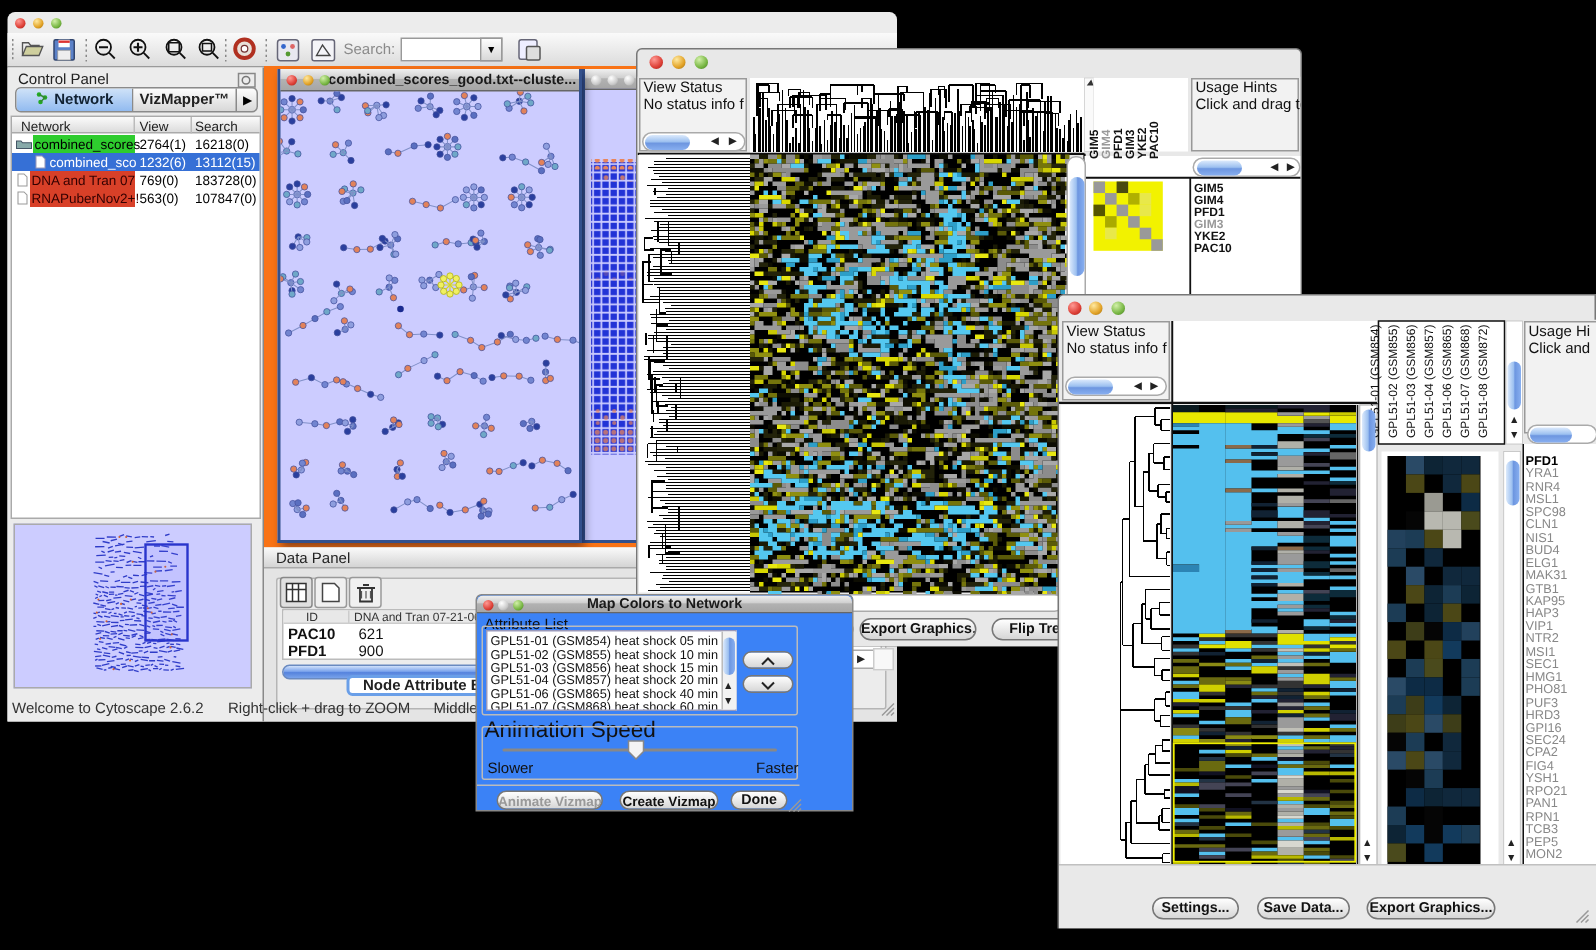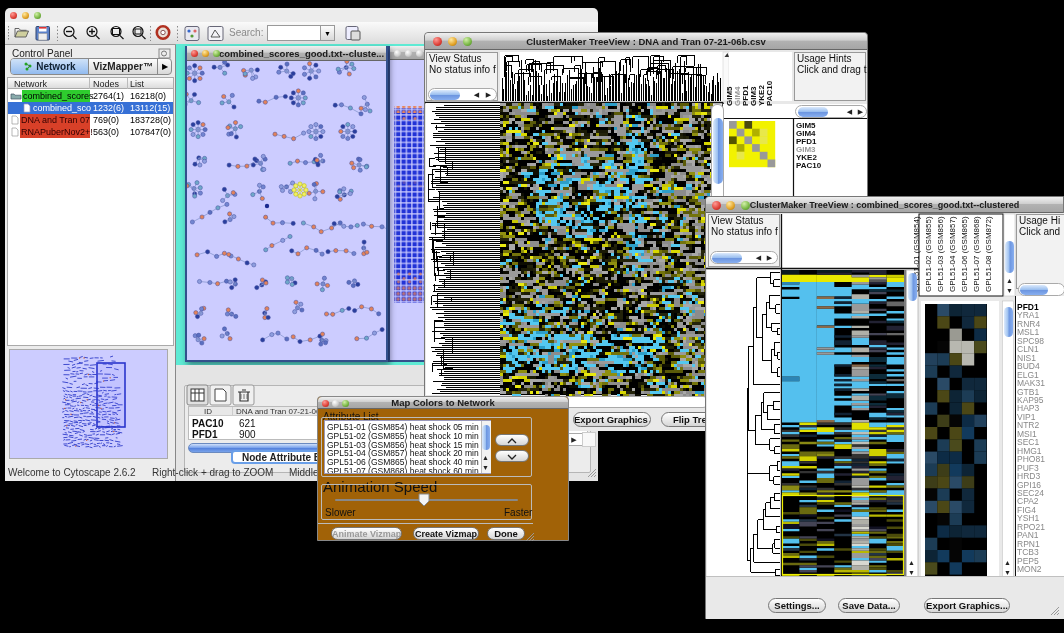--- a/index.html
+++ b/index.html
@@ -91,22 +91,22 @@
             <circle cx="4" cy="8" r="1.5" fill="#2a2"></circle>
             <path d="M3 3L7 5L4 8" stroke="#383" fill="none"></path>
           </svg> Network</div>
       <div class="abs" style="left:78px;top:0;width:68px;height:15px;text-align:center;font-size:10px;font-weight:bold;line-height:15px;color:#222">VizMapper™</div>
       <div class="abs" style="left:146px;top:0;width:15px;height:15px;border-left:1px solid #8a8a8a;text-align:center;font-size:8px;line-height:15px">▶</div>
     </div>
 
     <div class="abs" style="left:2px;top:32px;width:167px;height:269px;background:#fff;border:1px solid #aaa">
       <div class="abs" style="left:0;top:0;width:165px;height:11px;background:linear-gradient(#fbfbfb,#dcdcdc);border-bottom:1px solid #aaa;font-size:9px;color:#222">
         <span class="abs" style="left:6px;top:1px">Network</span>
-          <span class="abs" style="left:85px;top:1px">Nodes</span>
-          <span class="abs" style="left:122px;top:1px">List</span>
+          <span class="abs" style="left:85px;top:1px">View</span>
+          <span class="abs" style="left:122px;top:1px">Search</span>
         <span class="abs" style="left:81px;top:0;width:1px;height:11px;background:#bbb"></span>
           <span class="abs" style="left:119px;top:0;width:1px;height:11px;background:#bbb"></span>
       </div>
       <div class="abs" style="left:0;top:12px;width:165px;height:14px;font-size:9px">
         <svg width="12" height="10" style="position:absolute;left:2px;top:1px">
             <path d="M1 8V3h3l1 1.2h6V8z" fill="#8aa" stroke="#456" stroke-width="0.7"></path>
           </svg>
         <span class="abs" style="left:14px;top:0px;width:68px;height:12px;background:#2ecc2e"></span>
         <span class="abs" style="left:15px;top:1px;color:#000">combined_scores</span>
         <span class="abs" style="left:85px;top:1px">2764(1)</span>
@@ -137,21 +137,21 @@
         <span class="abs" style="left:13px;top:1px;color:#300">RNAPuberNov2+!</span>
         <span class="abs" style="left:85px;top:1px">563(0)</span>
           <span class="abs" style="left:122px;top:1px">107847(0)</span>
       </div>
     </div>
 
     <div class="abs" style="left:4px;top:304px;width:159px;height:110px;background:#ccccff;border:1px solid #aaa"></div>
     <div class="abs" style="left:3px;top:422px;font-size:10px;color:#333">Welcome to Cytoscape 2.6.2</div>
   </div>
 
-  <div class="abs" style="left:171px;top:36px;width:422px;height:321px;background:#5eead4;overflow:hidden">
+  <div class="abs" style="left:171px;top:36px;width:422px;height:321px;background:#f97316;overflow:hidden">
 
     <div class="abs" style="left:212px;top:2px;width:250px;height:316px;background:#ccccff;border:2px solid #33508c;border-top:none">
       <div class="titlebar" style="height:14px"></div>
       <div class="tl w" style="left:4px;top:4px;width:7px;height:7px"></div>
       <div class="tl w" style="left:15px;top:4px;width:7px;height:7px"></div>
       <div class="tl w" style="left:26px;top:4px;width:7px;height:7px"></div>
       <svg width="246" height="300" style="position:absolute;top:14px">
         <defs>
             <pattern id="bg" width="5.5" height="5.5" patternUnits="userSpaceOnUse">
               <rect x="0.5" y="0.5" width="4.3" height="4.3" fill="#2233d6"></rect>
@@ -1105,20 +1105,23 @@
       <path d="M94.0 446.4l1.6 0.9" stroke="#2f3cc8" stroke-width="0.9" fill="none"></path>
       <path d="M97.0 445.7l3.5 -0.0" stroke="#2f3cc8" stroke-width="0.9" fill="none"></path>
       <path d="M101.2 446.5l1.6 -1.0" stroke="#2f3cc8" stroke-width="0.9" fill="none"></path>
       <path d="M103.9 446.6l3.7 0.2" stroke="#2f3cc8" stroke-width="0.9" fill="none"></path>
       <path d="M108.8 446.9l2.0 -0.8" stroke="#2f3cc8" stroke-width="0.9" fill="none"></path>
       <path d="M112.2 446.3l5.5 -0.7" stroke="#2f3cc8" stroke-width="0.9" fill="none"></path>
       <rect x="92" y="363" width="28" height="64" fill="#7a7aff" fill-opacity="0.10" stroke="#2a35cc" stroke-width="1.6"></rect>
   </svg>
 
   <div class="abs" style="left:171px;top:357px;width:422px;height:116px;background:#e4e4e4">
+    <div class="abs" style="left:0;top:0;width:422px;height:14px;background:linear-gradient(#fafafa,#d4d4d4);border-bottom:1px solid #aaa">
+        <span class="abs" style="left:8px;top:2px;font-size:10px;color:#222">Data Panel</span>
+      </div>
     <div class="abs" style="left:8px;top:20px;width:407px;height:88px;background:#ececec;border:1px solid #b5b5b5;border-radius:2px"></div>
     <svg width="90" height="24" style="position:absolute;left:10px;top:19px">
       <rect x="1" y="1" width="21" height="20" rx="2" fill="#e0e0e0" stroke="#888"></rect>
       <rect x="24" y="1" width="21" height="20" rx="2" fill="#f0f0f0" stroke="#999"></rect>
       <rect x="47" y="1" width="21" height="20" rx="2" fill="#f0f0f0" stroke="#999"></rect>
       <g>
           <rect x="5" y="5" width="13" height="12" fill="#fff" stroke="#333"></rect>
           <line x1="5" y1="9" x2="18" y2="9" stroke="#333"></line>
           <line x1="9" y1="5" x2="9" y2="17" stroke="#333"></line>
           <line x1="13" y1="5" x2="13" y2="17" stroke="#333"></line>
@@ -1152,23 +1155,20 @@
     <svg width="12" height="12" style="position:absolute;left:410px;top:102px">
         <path d="M2 10L10 2M5 10l5-5M8 10l2-2" stroke="#999" stroke-width="1"></path>
       </svg>
   </div>
 
   <div class="abs" style="left:147px;top:459px;font-size:10px;color:#333">Right-click + drag  to  ZOOM</div>
   <div class="abs" style="left:284px;top:459px;font-size:10px;color:#333">Middle-</div>
 </div>
 
 <div class="win" style="left:424px;top:32px;width:444px;height:399px;border:1px solid #777;border-radius:4px 4px 0 0;background:#e8e8e8">
-  <div class="titlebar" style="height:17px;border-radius:4px 4px 0 0">
-    <span class="ttext" style="font-size:9.5px">ClusterMaker TreeView : DNA and Tran 07-21-06b.csv</span>
-  </div>
   <div class="tl r" style="left:8px;top:4px;width:9px;height:9px"></div>
   <div class="tl y" style="left:23px;top:4px;width:9px;height:9px"></div>
   <div class="tl g" style="left:38px;top:4px;width:9px;height:9px"></div>
   <svg width="442" height="380" viewBox="425 50 442 380" style="position:absolute;top:18px;left:0">
     <rect x="425" y="50" width="442" height="380" fill="#e8e8e8"></rect>
 
     <rect x="426.5" y="51.5" width="71" height="48" fill="#f2f2f2" stroke="#999"></rect>
     <text x="429" y="60.5" font-size="10" fill="#111">View Status</text>
     <text x="429" y="71.5" font-size="10" fill="#111">No status info f</text>
 
@@ -1254,23 +1254,20 @@
 
   <div class="sbtrack" style="left:77px;top:363px;width:207px;height:12px"></div>
   <div class="sbthumb" style="left:108px;top:364.5px;width:15px;height:9px"></div>
 
   <div class="btn" style="left:76px;top:379px;width:68px;height:15px;line-height:14px;font-size:9.5px">Save Data...</div>
   <div class="btn" style="left:148px;top:379px;width:78px;height:15px;line-height:14px;font-size:9.5px">Export Graphics…</div>
   <div class="btn" style="left:236px;top:379px;width:84px;height:15px;line-height:14px;font-size:9.5px">Flip Tree Nod</div>
 </div>
 
 <div class="win" style="left:705px;top:196px;width:359px;height:423px;border:1px solid #777;border-radius:4px 0 0 0;background:#e9e9e9">
-  <div class="titlebar" style="height:16px;border-radius:4px 0 0 0">
-    <span class="ttext" style="font-size:9px">ClusterMaker TreeView : combined_scores_good.txt--clustered</span>
-  </div>
   <div class="tl r" style="left:6px;top:4px;width:9px;height:9px"></div>
   <div class="tl y" style="left:20px;top:4px;width:9px;height:9px"></div>
   <div class="tl g" style="left:35px;top:4px;width:9px;height:9px"></div>
   <svg width="359" height="406" viewBox="705 212 359 406" style="position:absolute;top:16px;left:0">
     <rect x="705" y="212" width="359" height="406" fill="#e9e9e9"></rect>
 
     <rect x="707.5" y="213.5" width="71" height="52" fill="#f2f2f2" stroke="#999"></rect>
     <text x="710" y="223" font-size="10" fill="#111">View Status</text>
     <text x="710" y="234" font-size="10" fill="#111">No status info f</text>
 
@@ -1461,27 +1458,27 @@
       <div>PAN1</div>
       <div>RPN1</div>
       <div>TCB3</div>
       <div>PEP5</div>
       <div>MON2</div>
     </div>
 
   <div class="abs" style="left:0;top:379px;width:359px;height:40px;background:#e9e9e9;border-top:1px solid #c0c0c0"></div>
   <div class="btn" style="left:62px;top:401px;width:58px;height:15px;line-height:14px;font-size:9.5px">Settings...</div>
   <div class="btn" style="left:132px;top:401px;width:62px;height:15px;line-height:14px;font-size:9.5px">Save Data...</div>
-  <div class="btn" style="left:218px;top:401px;width:86px;height:15px;line-height:14px;font-size:9.5px">Export Graphics...</div>
+  <div class="btn" style="left:205px;top:401px;width:86px;height:15px;line-height:14px;font-size:9.5px">Export Graphics...</div>
   <svg width="12" height="12" style="position:absolute;left:343px;top:408px">
       <path d="M2 10L10 2M5 10l5-5M8 10l2-2" stroke="#999" stroke-width="1"></path>
     </svg>
 </div>
 
-<div class="win" style="left:317px;top:396px;width:252px;height:145px;border:1px solid #888;border-radius:4px 4px 0 0;background:#a16207">
+<div class="win" style="left:317px;top:396px;width:252px;height:145px;border:1px solid #888;border-radius:4px 4px 0 0;background:#3b82f6">
   <div class="titlebar" style="height:12px;border-radius:4px 4px 0 0">
     <span class="ttext" style="font-size:9.5px">Map Colors to Network</span>
   </div>
   <div class="tl r" style="left:4px;top:2.5px;width:7px;height:7px"></div>
   <div class="tl w" style="left:14px;top:2.5px;width:7px;height:7px"></div>
   <div class="tl g" style="left:24px;top:2.5px;width:7px;height:7px"></div>
   <div class="abs" style="left:5px;top:14px;font-size:10px;color:#111">Attribute List</div>
   <div class="abs" style="left:3px;top:20px;width:211px;height:60px;border:1px solid #bbb;border-radius:2px"></div>
   <div class="abs" style="left:6px;top:23px;width:167px;height:54px;background:#fff;border:1px solid #99b;font-size:8.5px;color:#111;overflow:hidden;line-height:8.8px;padding:2px 0 0 2px;white-space:nowrap">GPL51-01 (GSM854) heat shock 05 min<br>GPL51-02 (GSM855) heat shock 10 min<br>GPL51-03 (GSM856) heat shock 15 min<br>GPL51-04 (GSM857) heat shock 20 min<br>GPL51-06 (GSM865) heat shock 40 min<br>GPL51-07 (GSM868) heat shock 60 min
   </div>

